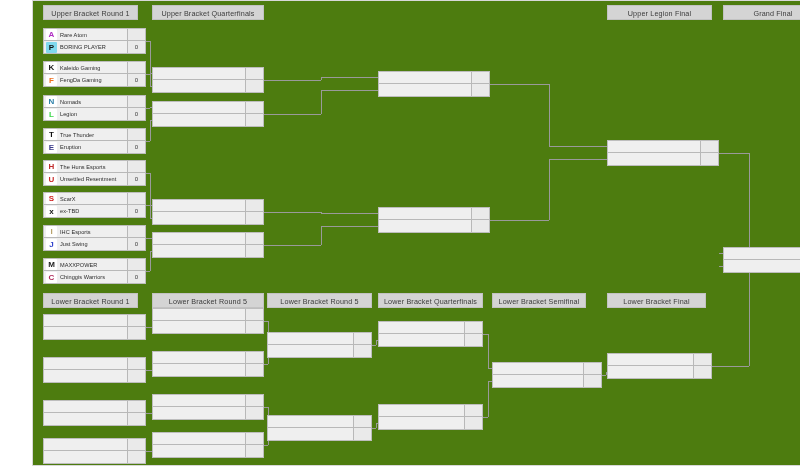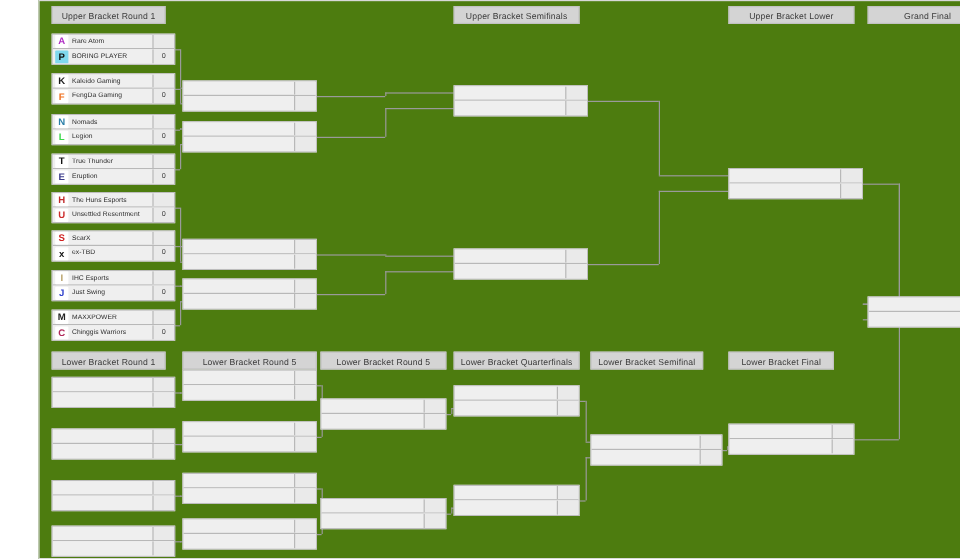--- a/index.html
+++ b/index.html
@@ -184,30 +184,30 @@
       <div class="ln lnh" style="left: 455px; top: 380px; width: 4px;"></div>
       <div class="ln lnh" style="left: 569px; top: 374px; width: 4px;"></div>
       <div class="ln lnv" style="left: 573px; top: 371px; height: 3px;"></div>
       <div class="ln lnh" style="left: 573px; top: 371px; width: 1px;"></div>
       <div class="ln lnh" style="left: 679px; top: 365px; width: 37px;"></div>
       <div class="ln lnv" style="left: 716px; top: 265px; height: 100px;"></div>
       <div class="ln lnh" style="left: 686px; top: 265px; width: 4px;"></div>
     </div>
 
   <div class="round-header" style="left:10px;top:4px;width:95px;">Upper Bracket Round 1</div>
-  <div class="round-header" style="left:345px;top:4px;width:105px;">Upper Bracket Semifinals</div>
-  <div class="round-header" style="left:574px;top:4px;width:105px;">Upper Bracket Lower</div>
+  <div class="round-header" style="left:119px;top:4px;width:112px;">Upper Bracket Quarterfinals</div>
+  <div class="round-header" style="left:574px;top:4px;width:105px;">Upper Legion Final</div>
   <div class="round-header" style="left:690px;top:4px;width:100px;">Grand Final</div>
 
   <div class="round-header" style="left:10px;top:292px;width:95px;">Lower Bracket Round 1</div>
   <div class="round-header" style="left:119px;top:292px;width:112px;">Lower Bracket Round 5</div>
   <div class="round-header" style="left:234px;top:292px;width:105px;">Lower Bracket Round 5</div>
   <div class="round-header" style="left:345px;top:292px;width:105px;">Lower Bracket Quarterfinals</div>
   <div class="round-header" style="left:459px;top:292px;width:94px;">Lower Bracket Semifinal</div>
-  <div class="round-header" style="left:574px;top:292px;width:88px;">Lower Bracket Final</div>
+  <div class="round-header" style="left:574px;top:292px;width:99px;">Lower Bracket Final</div>
 
   <div id="matches">
       <div class="match" style="left: 10px; top: 27px; width: 103px; height: 26px;">
         <div class="slot top">
           <span class="logo lg" style="background: rgb(255, 255, 255); color: rgb(176, 47, 196); font: bold 8px / 11px &quot;Liberation Sans&quot;, sans-serif; text-align: center;">A</span>
           <span class="tname">Rare Atom</span>
           <span class="score"></span>
         </div>
         <div class="slot bottom">
           <span class="logo lg" style="background: rgb(127, 216, 238); color: rgb(16, 16, 16); font: bold 8px / 11px &quot;Liberation Sans&quot;, sans-serif; text-align: center;">P</span>

